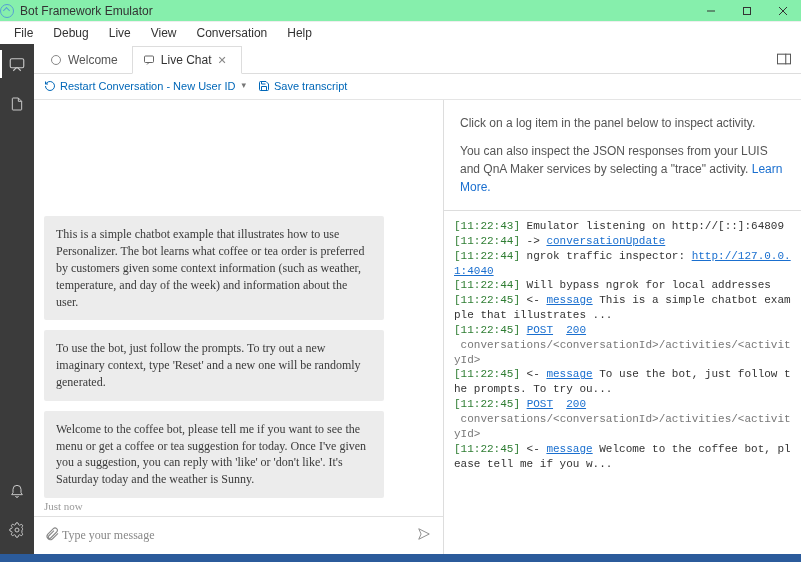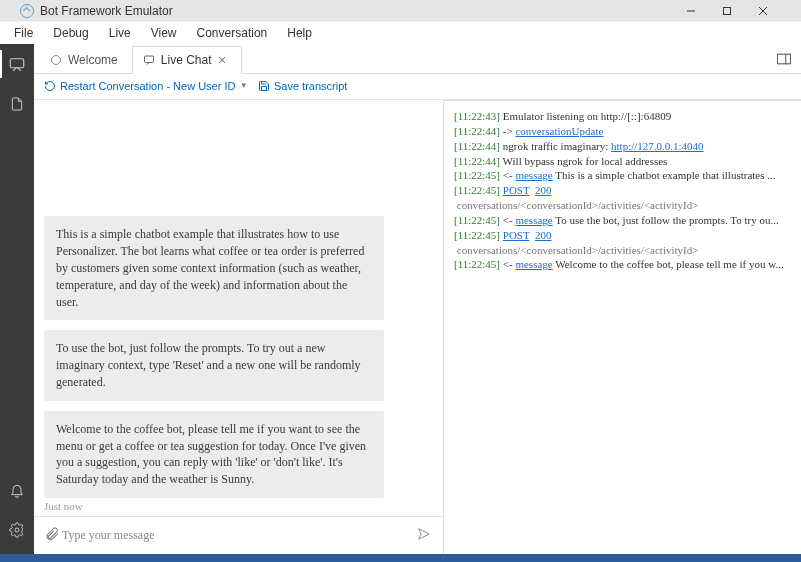--- a/index.html
+++ b/index.html
@@ -1,17 +1,17 @@
 <!DOCTYPE html>
 <html><head>
 <meta charset="utf-8">
 <style>
   * { margin: 0; padding: 0; box-sizing: border-box; }
   body { font-family: "Segoe UI", Tahoma, sans-serif; font-size: 12px; color: #333; width: 801px; height: 562px; overflow: hidden; background: #fff; display: flex; flex-direction: column; }
-  .titlebar { height: 22px; display: flex; align-items: center; padding: 0 20px; background: #e5e5e5; border-bottom: 1px solid #eee; }
+  .titlebar { height: 22px; display: flex; align-items: center; padding: 0 0; background: #86efac; border-bottom: 1px solid #eee; }
   .titlebar .tb-icon { width: 14px; height: 14px; border: 1.5px solid #56a0d3; border-radius: 50%; position: relative; margin-right: 6px; }
   .titlebar .tb-icon::after { content:""; position:absolute; left:3px; top:3px; width:4px; height:4px; border:1.5px solid #56a0d3; border-right:none; border-bottom:none; transform:rotate(45deg); }
   .titlebar .title { flex: 1; font-size: 12px; }
   .winbtn { width: 36px; height: 20px; display: flex; align-items: center; justify-content: center; color:#333; }
   .winbtn svg { display:block; }
   .menubar { height: 22px; display: flex; align-items: center; padding: 0 6px; gap: 4px; font-size: 12px; color: #333; }
   .menubar .mi { padding: 2px 8px; }
   .body { flex: 1; display: flex; min-height: 0; }
   .sidebar { width: 34px; background: #3b3b3b; display: flex; flex-direction: column; align-items: center; padding-top: 6px; justify-content: space-between; }
   .sidebar .top-icons, .sidebar .bot-icons { display: flex; flex-direction: column; gap: 12px; align-items: center; }
@@ -32,21 +32,21 @@
   .chatcol { width: 410px; display: flex; flex-direction: column; border-right: 1px solid #ddd; min-height:0;font-family:Liberation Serif, serif; }
   .inspectcol { flex: 1; display: flex; flex-direction: column; min-height: 0; }
   .chatmsgs { flex: 1; overflow: hidden; padding: 10px 10px 4px 10px; display: flex; flex-direction: column; justify-content: flex-end; gap: 10px; }
   .bubble { background: #ececec; color: #3a3a3a; padding: 10px 12px; font-size: 12px; line-height: 1.4; border-radius: 2px; max-width: 340px; }
   .ts { font-size: 11px; color: #9a9a9a; margin-top:2px; }
   .inputrow { height: 38px; border-top: 1px solid #e0e0e0; display: flex; align-items: center; padding: 0 10px; gap: 2px; color:#888; }
   .inputrow .placeholder-proxy { flex:1; font-size:12px; color:#888; }
   .inspect-top { padding: 14px 16px; font-size: 12px; color: #555; line-height: 1.5; }
   .inspect-top p + p { margin-top: 10px; }
   .inspect-top a { color: #1a6fcf; text-decoration: none; }
-  .logpanel { flex: 1; border-top: 1px solid #ddd; padding: 8px 10px; font-family: Liberation Serif, serif; font-size: 11px; line-height: 1.35; overflow: hidden; color: #333; }
+  .logpanel { flex: 1; border-top: 1px solid #ddd; padding: 8px 10px; font-family: Liberation Mono, monospace; font-size: 11px; line-height: 1.35; overflow: hidden; color: #333; }
   .logline { white-space: pre-wrap; word-break: break-all; }
   .log-ts { color:#2e7d32; }
   .log-arrow { color:#333; }
   .log-link { color:#1a6fcf; text-decoration: underline; }
   .log-status { color:#1a6fcf; text-decoration: underline; }
   .log-plain { color:#333; }
   .log-sub { color:#777; }
   .footerbar { height: 8px; background: #2b5b9b; }
 </style>
 </head>
@@ -188,24 +188,30 @@
           <span class="placeholder-proxy">Type your message</span>
           <span>
             <svg width="18" height="14" viewBox="0 0 24 24" fill="none" stroke="#888" stroke-width="1.6">
                 <path d="M3 3l18 9-18 9 4-9-4-9z"></path>
               </svg>
           </span>
         </div>
       </div>
 
       <div class="inspectcol">
+        <div class="inspect-top">
+          <p>Click on a log item in the panel below to inspect activity.</p>
+          <p>
+            <span>You can also inspect the JSON responses from your LUIS and QnA Maker services by selecting a "trace" activity. </span><a href="#">Learn More.</a>
+          </p>
+        </div>
         <div class="logpanel" id="logpanel">
             <div class="logline"><span class="log-ts">[11:22:43]</span><span class="log-plain"> Emulator listening on http://[::]:64809</span></div>
             <div class="logline"><span class="log-ts">[11:22:44]</span><span class="log-arrow"> -&gt; </span><span class="log-link">conversationUpdate</span></div>
-            <div class="logline"><span class="log-ts">[11:22:44]</span><span class="log-plain"> ngrok traffic imaginary: </span><span class="log-link">http://127.0.0.1:4040</span></div>
+            <div class="logline"><span class="log-ts">[11:22:44]</span><span class="log-plain"> ngrok traffic inspector: </span><span class="log-link">http://127.0.0.1:4040</span></div>
             <div class="logline"><span class="log-ts">[11:22:44]</span><span class="log-plain"> Will bypass ngrok for local addresses</span></div>
             <div class="logline"><span class="log-ts">[11:22:45]</span><span class="log-arrow"> &lt;- </span><span class="log-link">message</span><span class="log-plain"> This is a simple chatbot example that illustrates ...</span></div>
             <div class="logline"><span class="log-ts">[11:22:45]</span><span class="log-plain"> </span><span class="log-link">POST</span><span class="log-plain">  </span><span class="log-status">200</span></div>
             <div class="logline"><span class="log-sub"> conversations/&lt;conversationId&gt;/activities/&lt;activityId&gt;</span></div>
             <div class="logline"><span class="log-ts">[11:22:45]</span><span class="log-arrow"> &lt;- </span><span class="log-link">message</span><span class="log-plain"> To use the bot, just follow the prompts. To try ou...</span></div>
             <div class="logline"><span class="log-ts">[11:22:45]</span><span class="log-plain"> </span><span class="log-link">POST</span><span class="log-plain">  </span><span class="log-status">200</span></div>
             <div class="logline"><span class="log-sub"> conversations/&lt;conversationId&gt;/activities/&lt;activityId&gt;</span></div>
             <div class="logline"><span class="log-ts">[11:22:45]</span><span class="log-arrow"> &lt;- </span><span class="log-link">message</span><span class="log-plain"> Welcome to the coffee bot, please tell me if you w...</span></div>
           </div>
       </div>

